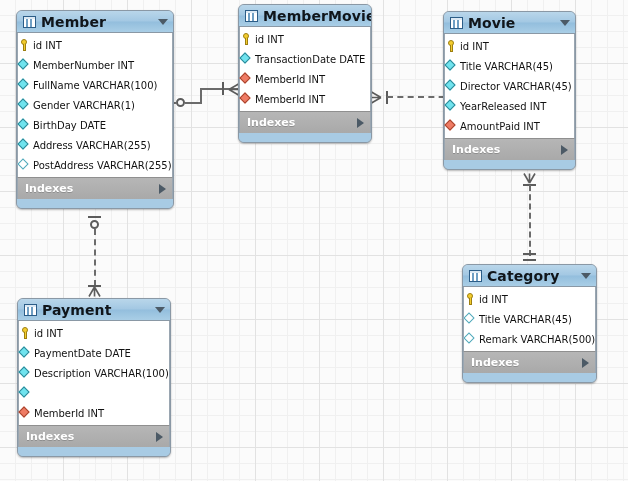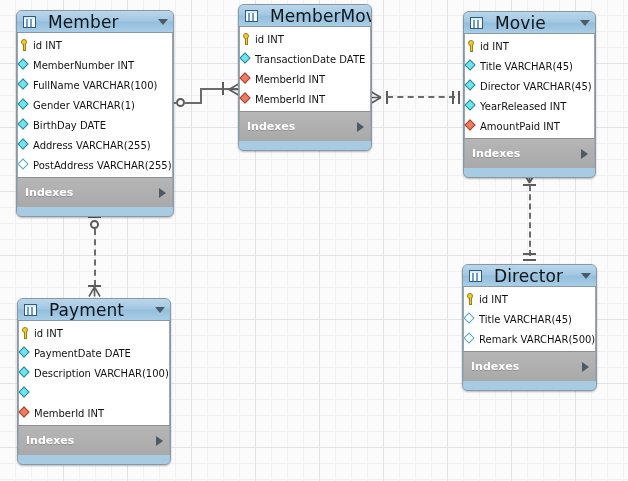--- a/index.html
+++ b/index.html
@@ -46,22 +46,22 @@
         #ffffff 0px,#ffffff 2px,
         #6f9fc4 2px,#6f9fc4 4px,
         #ffffff 4px,#ffffff 6px,
         #6f9fc4 6px,#6f9fc4 8px,
         #ffffff 8px,#ffffff 11px);
     box-shadow:inset 0 2px 0 #dce9f4;
     margin-right:5px;
     box-sizing:border-box;
   }
   .tbl-title{
-    font-size:17px;font-weight:normal;color:#10151a;
-    letter-spacing:.1px;white-space:nowrap;flex:1 1 auto;margin-left:7px;
+    font-size:14px;font-weight:bold;color:#10151a;
+    letter-spacing:.1px;white-space:nowrap;flex:1 1 auto;
   }
   .tbl-caret{
     width:0;height:0;flex:0 0 auto;
     border-left:5px solid transparent;
     border-right:5px solid transparent;
     border-top:6px solid #4c5a66;
     margin-left:4px;
   }
   .tbl-body{
     background:#ffffff;
@@ -95,21 +95,21 @@
     content:"";position:absolute;left:1px;top:1px;
     width:8px;height:8px;transform:rotate(45deg);
     border:1px solid #3f7f95;box-sizing:border-box;
   }
   .ic-dia-cyan::before{background:#6fe3ee;border-color:#2b8797;}
   .ic-dia-open::before{background:#ffffff;border-color:#4fa9bb;}
   .ic-dia-fk::before{background:#ef7b64;border-color:#a8432c;}
 
   
   .tbl-idx{
-    height:30px;display:flex;align-items:center;
+    height:22px;display:flex;align-items:center;
     padding:0 6px 0 7px;
     background:linear-gradient(to bottom,#b6b6b6 0%,#a9a9a9 100%);
     border-top:1px solid #8f8f8f;
     border-left:1px solid #9aa6b1;border-right:1px solid #9aa6b1;
     box-sizing:border-box;
   }
   .tbl-idx-label{
     font-size:11px;font-weight:bold;color:#ffffff;flex:1 1 auto;
     text-shadow:0 1px 0 rgba(0,0,0,.18);
   }
@@ -257,21 +257,21 @@
             <span class="ic ic-dia ic-dia-fk"></span>
             <span class="col-name">MemberId INT</span>
           </div>
         </div>
         <div class="tbl-idx">
           <span class="tbl-idx-label">Indexes</span>
           <span class="tbl-idx-arrow"></span>
         </div>
         <div class="tbl-foot"></div>
       </div>
-      <div class="tbl" style="left: 463px; top: 11px; width: 133px;">
+      <div class="tbl" style="left: 443px; top: 11px; width: 133px;">
         <div class="tbl-hd">
           <span class="tbl-ico"></span>
           <span class="tbl-title">Movie</span>
           <span class="tbl-caret"></span>
         </div>
         <div class="tbl-body">
           <div class="col">
             <span class="ic ic-key"></span>
             <span class="col-name">id INT</span>
           </div>
@@ -294,21 +294,21 @@
         </div>
         <div class="tbl-idx">
           <span class="tbl-idx-label">Indexes</span>
           <span class="tbl-idx-arrow"></span>
         </div>
         <div class="tbl-foot"></div>
       </div>
       <div class="tbl" style="left: 462px; top: 264px; width: 135px;">
         <div class="tbl-hd">
           <span class="tbl-ico"></span>
-          <span class="tbl-title">Director</span>
+          <span class="tbl-title">Category</span>
           <span class="tbl-caret"></span>
         </div>
         <div class="tbl-body">
           <div class="col">
             <span class="ic ic-key"></span>
             <span class="col-name">id INT</span>
           </div>
           <div class="col">
             <span class="ic ic-dia ic-dia-open"></span>
             <span class="col-name">Title VARCHAR(45)</span>

